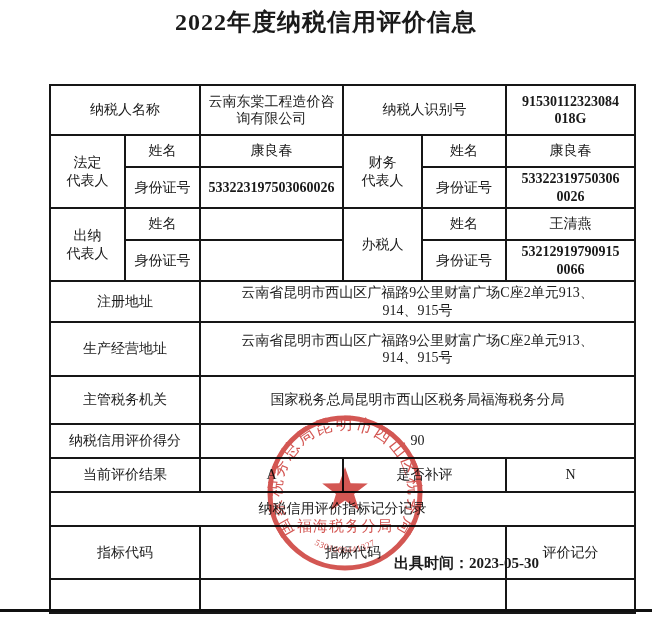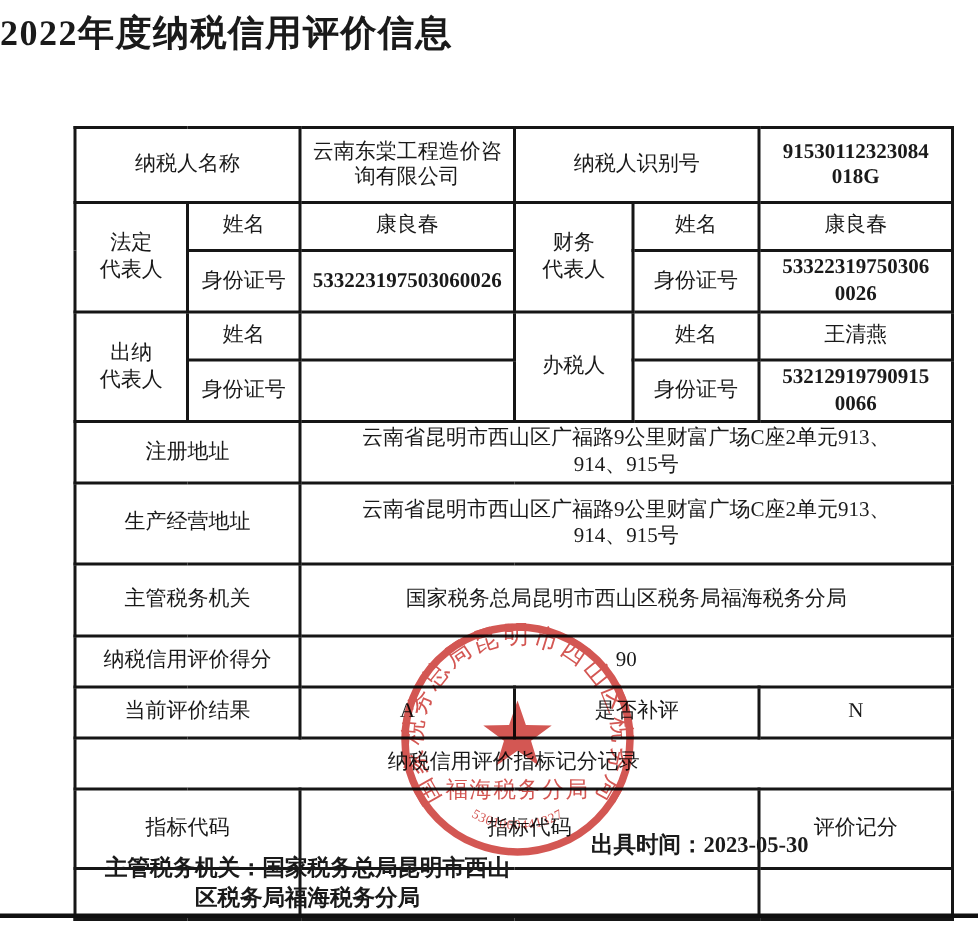--- a/index.html
+++ b/index.html
@@ -6,21 +6,21 @@
   html,body { margin:0; padding:0; background:#ffffff; }
   body {
     width:652px; height:620px; position:relative; overflow:hidden;
     font-family:"Liberation Serif","DejaVu Serif",serif;
     color:#1a1a1a;
   }
   .page { position:relative; width:652px; height:620px; background:#fff; }
 
   .title {
     position:absolute; top:6px; left:0; width:100%;
-    margin:0; text-align:left;
+    margin:0; text-align:center;
     font-size:24px; font-weight:bold; letter-spacing:1px;
   }
 
   table.doc {
     position:absolute; left:49px; top:84px;
     width:585px; border-collapse:collapse; table-layout:fixed;
   }
   table.doc td {
     border:2px solid #161616;
     text-align:center; vertical-align:middle;
@@ -161,19 +161,17 @@
     <polygon fill="currentColor" points="82,56 87.6,72.3 104.8,72.6 91,82.9 96.1,99.4 82,89.5 67.9,99.4 73,82.9 59.2,72.6 76.4,72.3"></polygon>
     <text font-size="17" letter-spacing="2" fill="currentColor">
       <textPath href="#sealArcTop" startOffset="50%" text-anchor="middle">国家税务总局昆明市西山区税务局</textPath>
     </text>
     <text x="82" y="120" text-anchor="middle" font-size="15" letter-spacing="1" fill="currentColor">福海税务分局</text>
     <text font-size="9" letter-spacing="0.5" fill="currentColor">
       <textPath href="#sealArcBottom" startOffset="50%" text-anchor="middle">5301060441327</textPath>
     </text>
   </svg>
 
-  <div class="footer-authority">主管税务机关：国家税务总局昆明市西山
-区税务局福海税务分局</div>
   <div class="footer-issue"><span>出具时间：</span><span>2023-05-30</span></div>
 
   <div class="bottom-line"></div>
 
 </div>
 
 </body></html>

